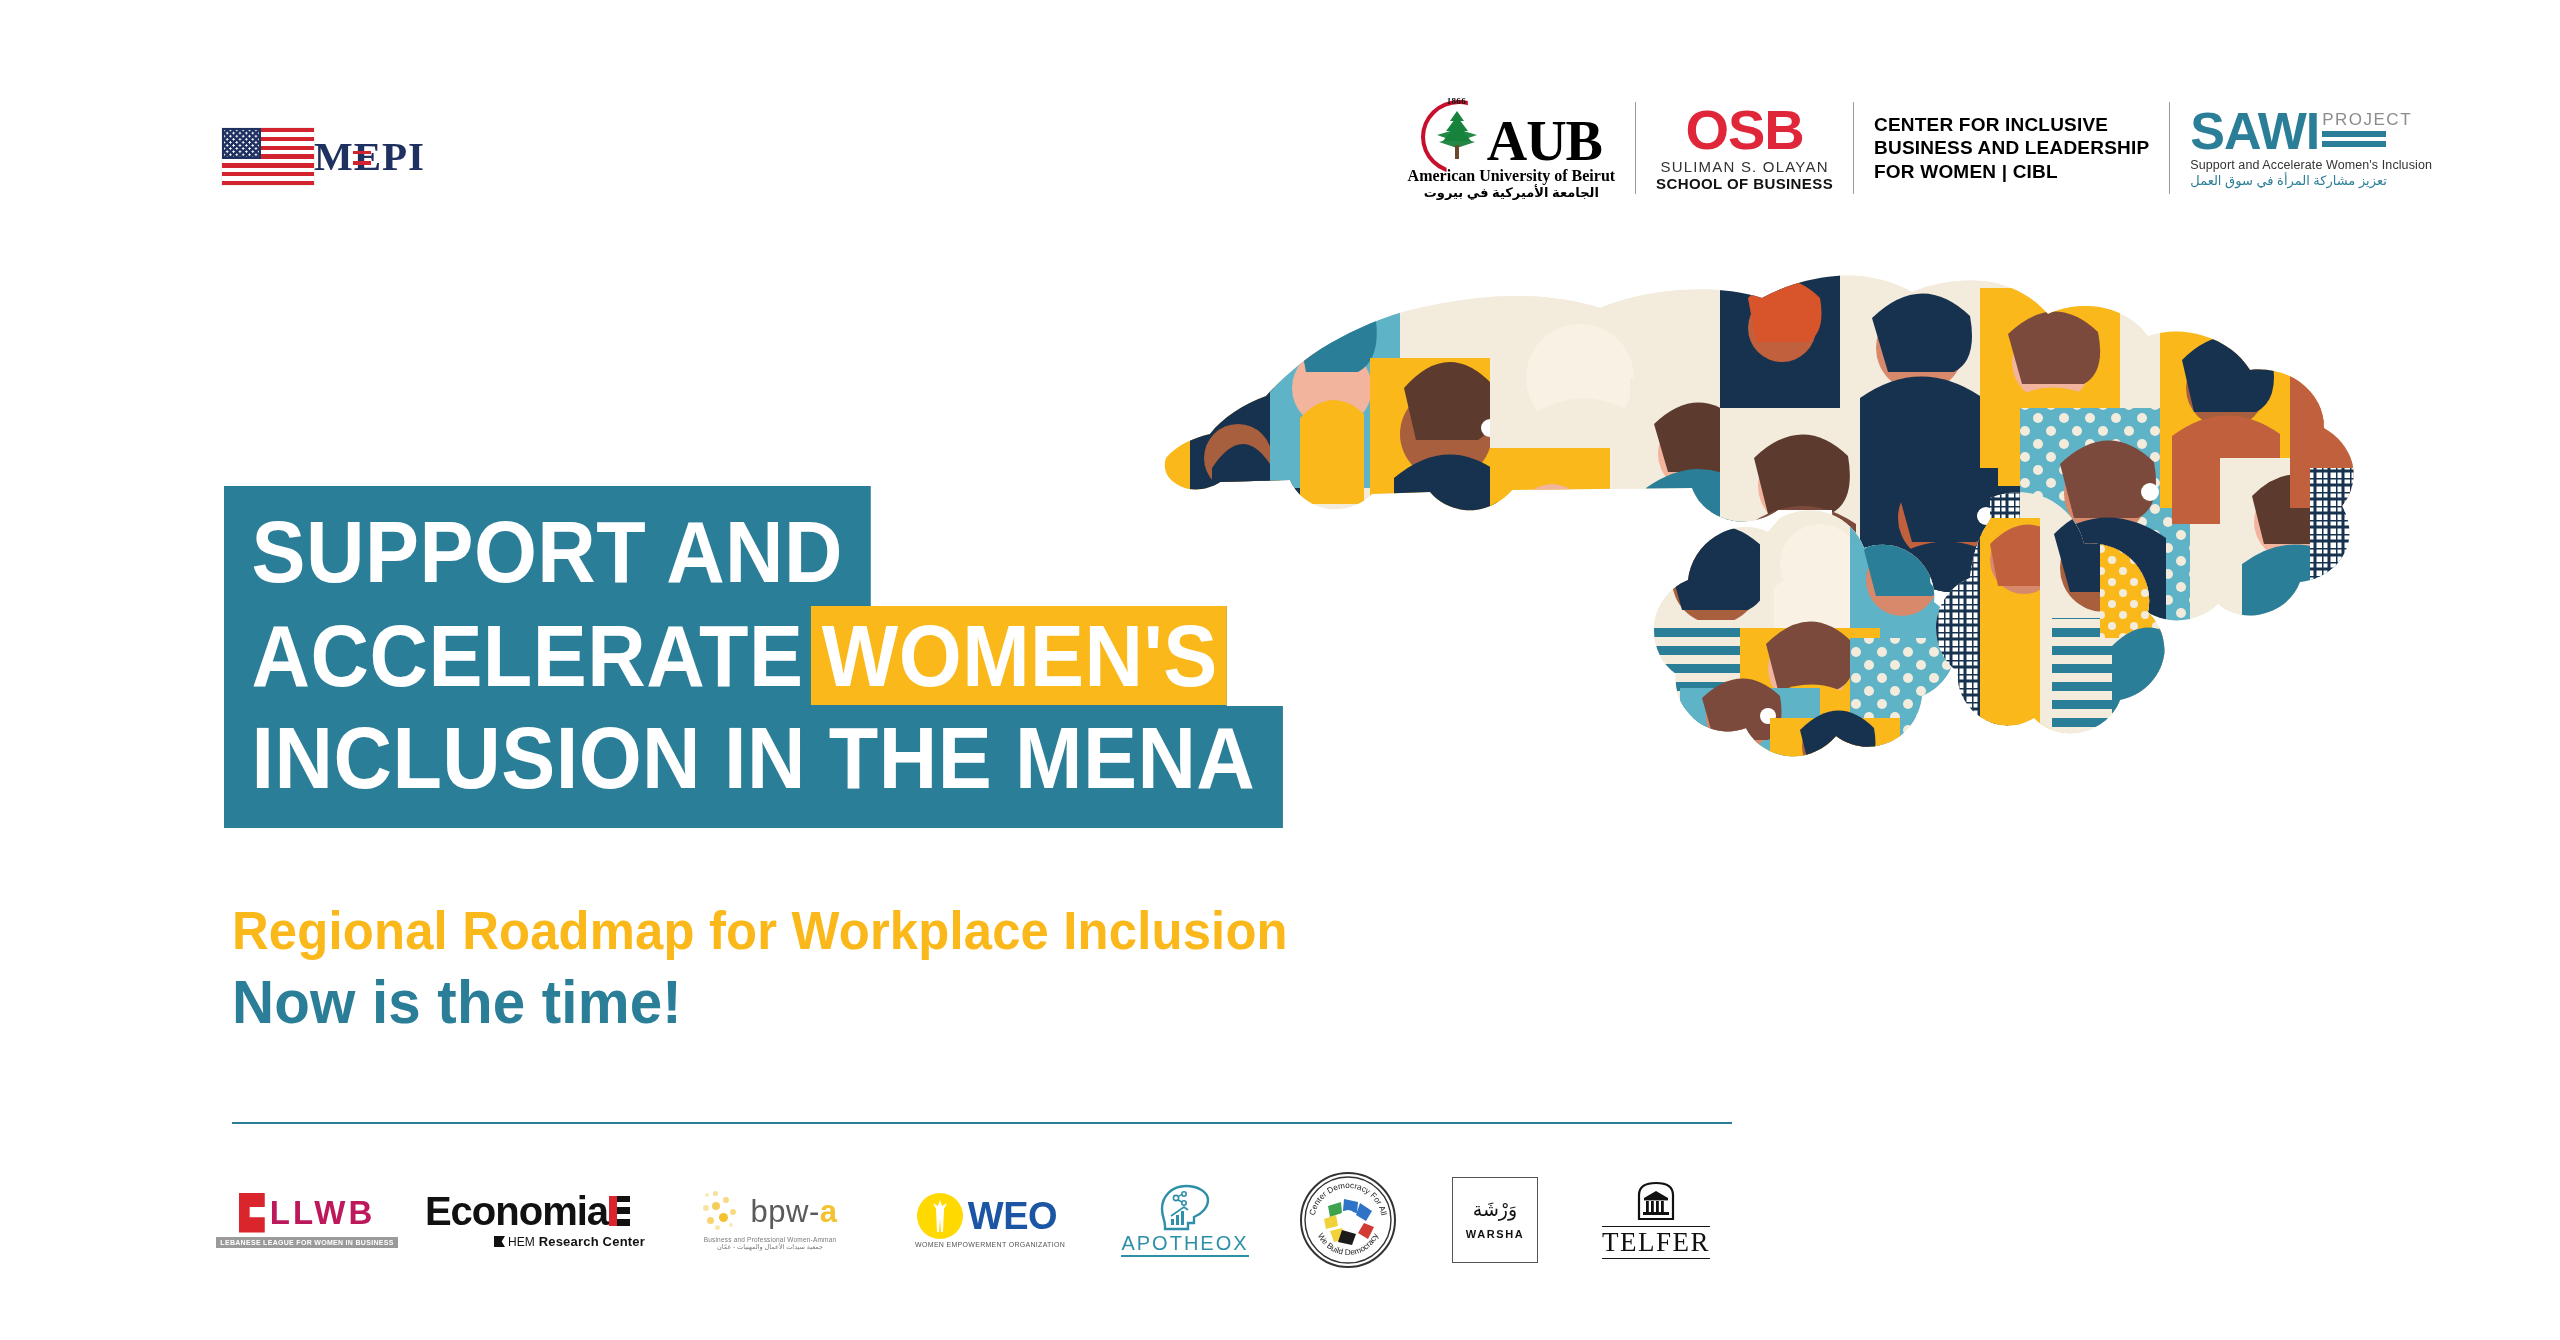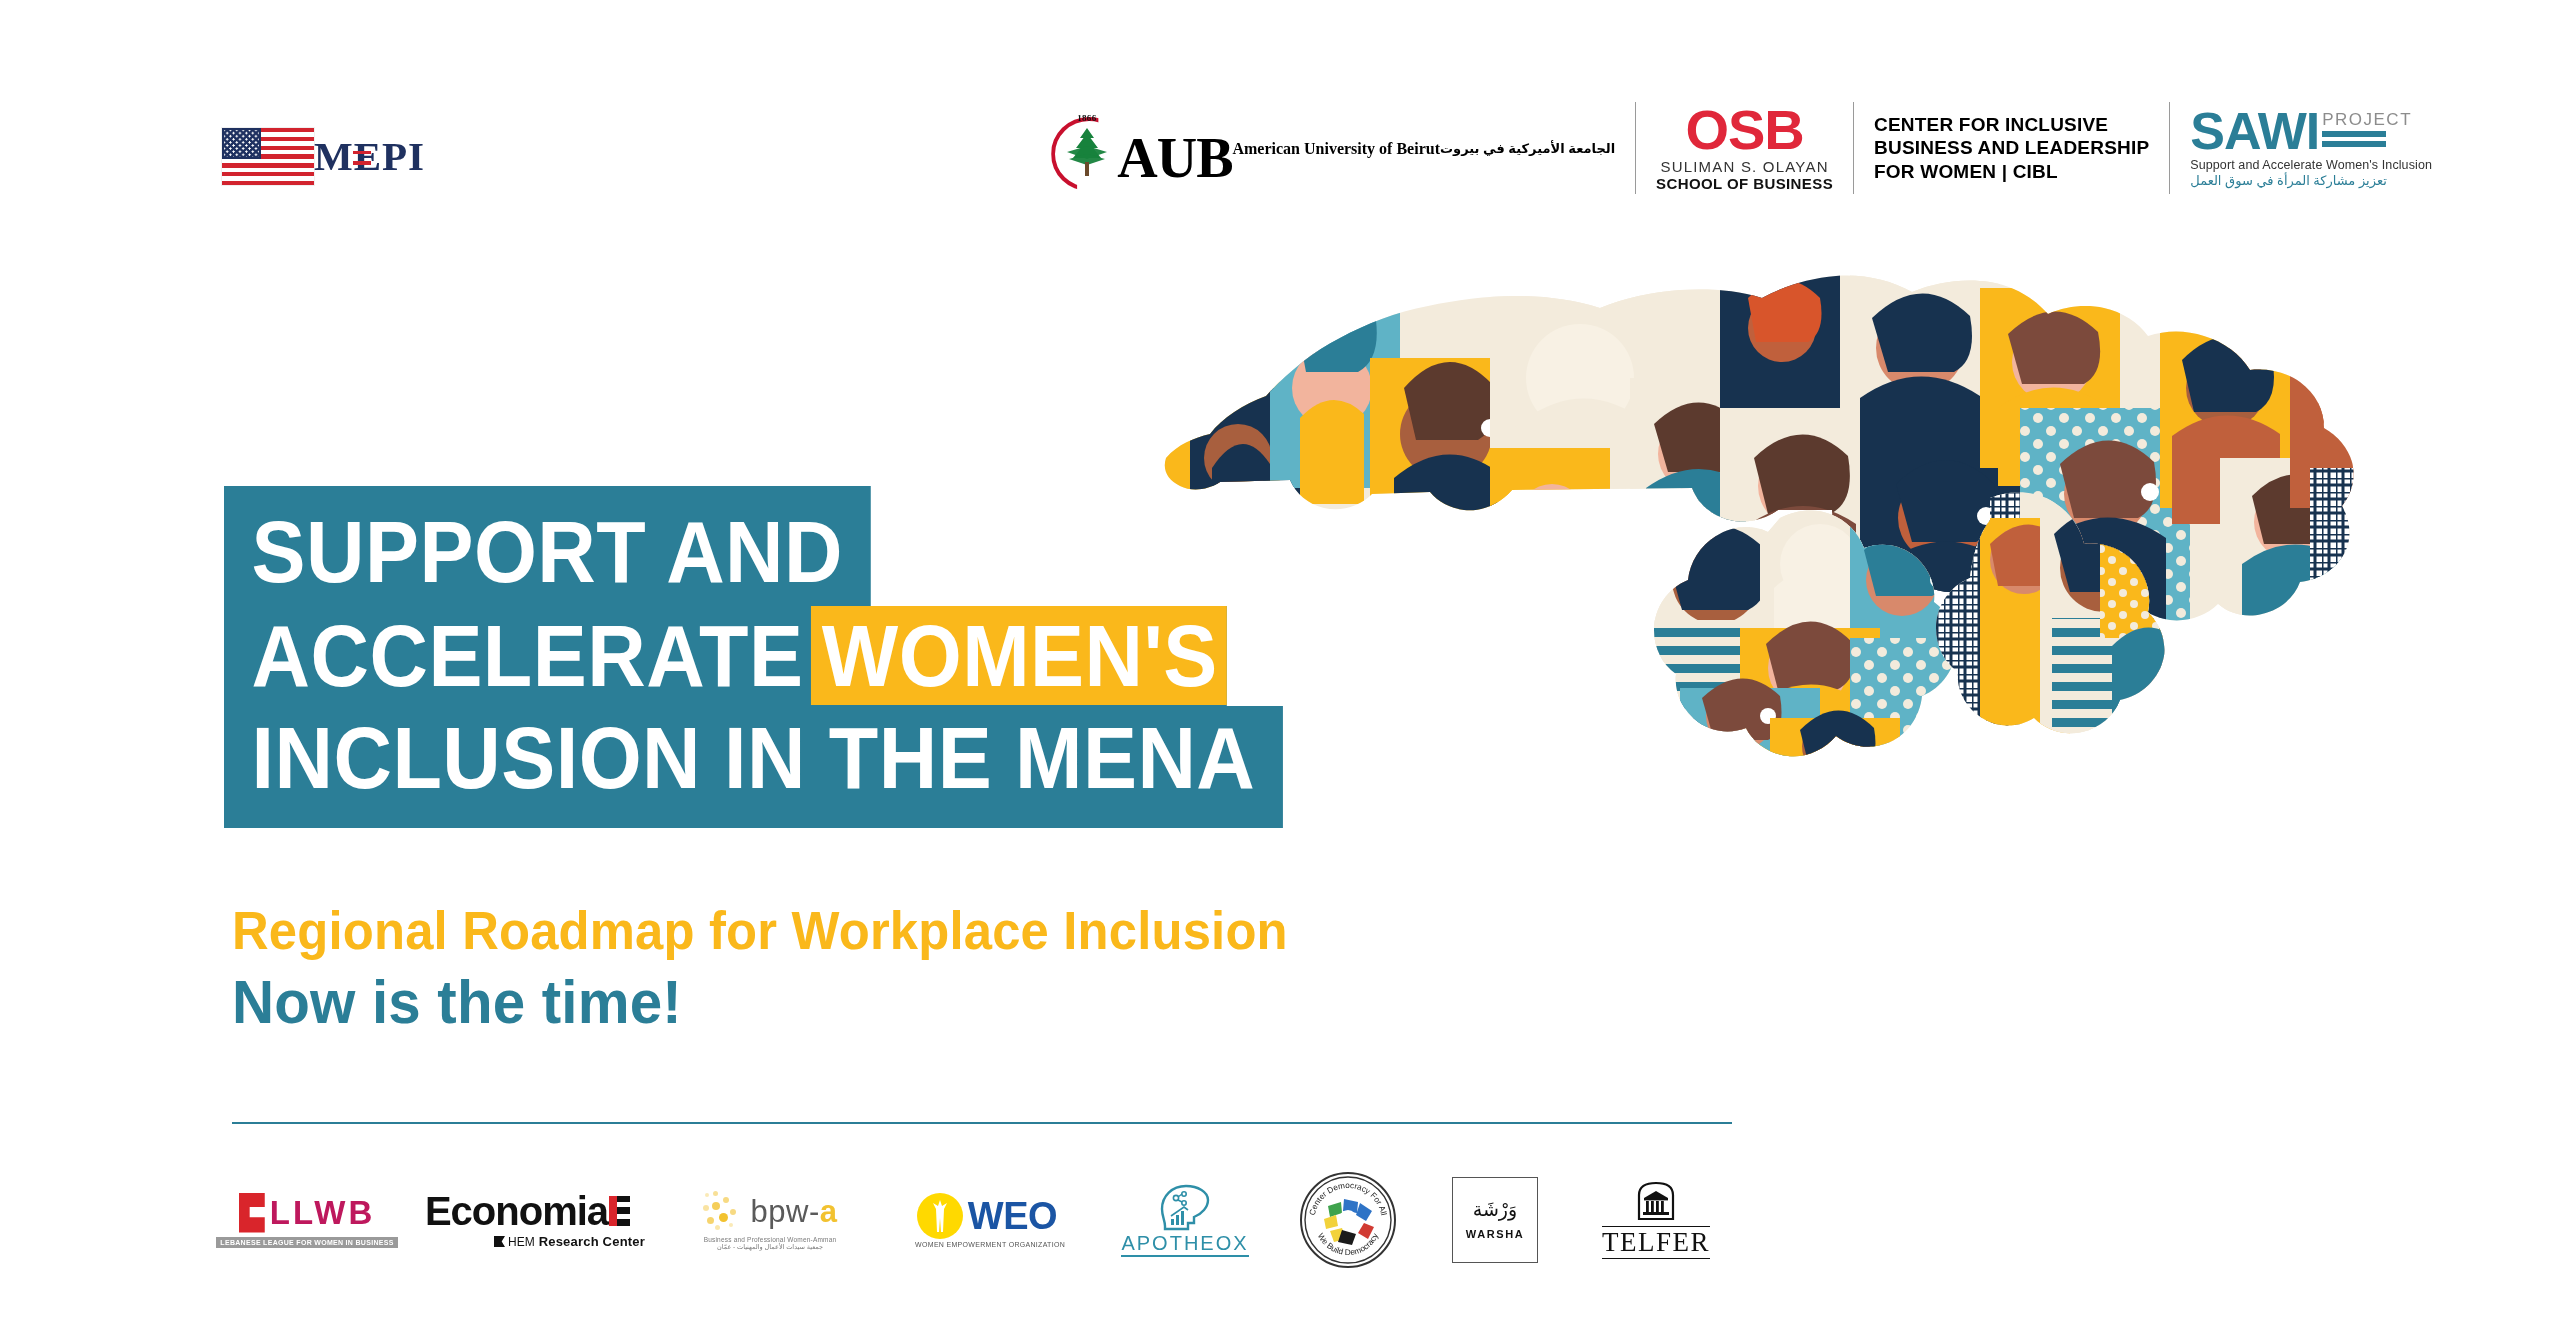--- a/index.html
+++ b/index.html
@@ -27,21 +27,21 @@
   .mepi-word .ebar{position:absolute;left:35.5%;width:15.5%;height:3.5px;background:#D2232E;}
   .mepi-word .eb1{top:36%;}
   .mepi-word .eb2{top:62%;}
 
   
   #partner-logo-bar{position:absolute;right:128px;top:92px;display:flex;align-items:center;
                     height:112px;gap:0;}
   .lb-sep{width:1px;height:92px;background:#9a9a9a;margin:0 20px;}
 
   
-  .aub{display:flex;flex-direction:row;align-items:center;text-align:center;}
+  .aub{display:flex;flex-direction:column;align-items:center;text-align:center;}
   .aub-top{display:flex;align-items:flex-end;gap:2px;position:relative;}
   .aub-seal{position:relative;width:72px;height:70px;}
   .aub-arc{position:absolute;left:0;top:4px;width:68px;height:66px;border:4px solid #C8102E;
            border-radius:50%;clip-path:polygon(0 0,62% 0,62% 22%,34% 22%,34% 100%,0 100%);}
   .aub-year{position:absolute;left:26px;top:0px;font-family:"Liberation Serif",serif;
             font-size:9px;font-weight:700;color:#111;letter-spacing:.3px;}
   .aub-cedar{position:absolute;left:14px;top:13px;}
   .aub-letters{font-family:"Liberation Serif","DejaVu Serif",serif;font-weight:700;
                font-size:56px;line-height:.88;color:#000;letter-spacing:-1px;margin-left:-8px;}
   .aub-sub{font-family:"Liberation Serif",serif;font-weight:700;font-size:16px;color:#000;

